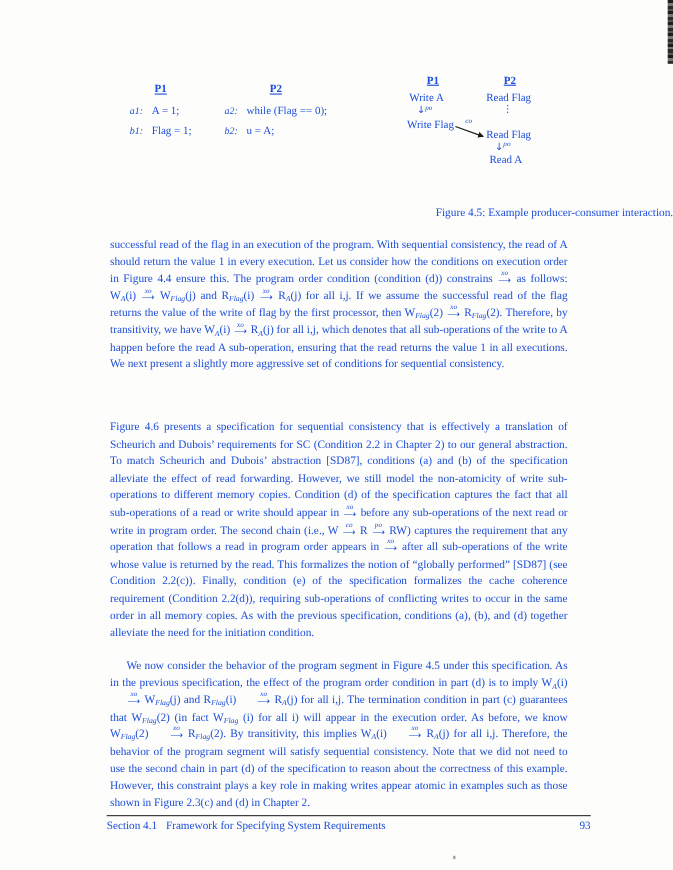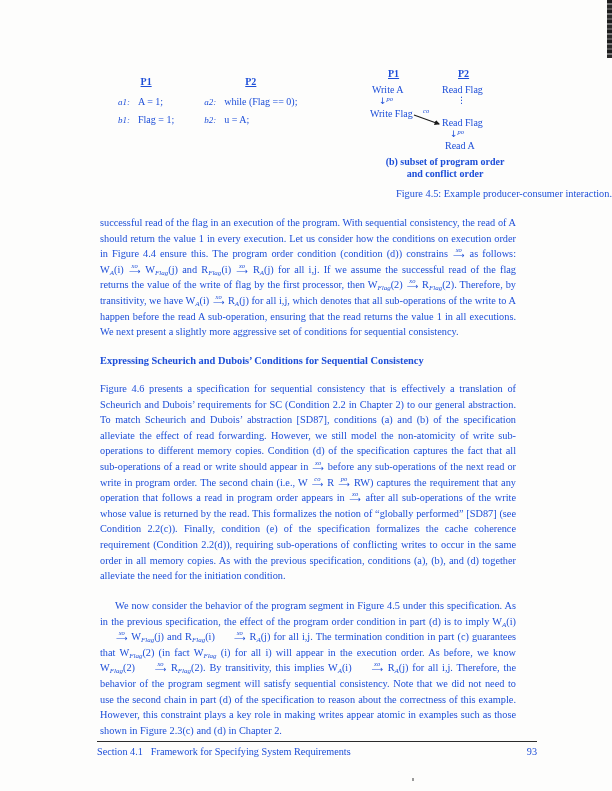--- a/index.html
+++ b/index.html
@@ -96,32 +96,27 @@
       <div class="abs co-label" style="left:71px;top:43px;">co</div>
       <svg class="abs" style="left:60px;top:47px;" width="34" height="18">
         <defs>
           <marker id="ah" markerWidth="6" markerHeight="6" refX="4" refY="2.5" orient="auto">
             <path d="M0,0 L5,2.5 L0,5 z" fill="#1a1a1a"></path>
           </marker>
         </defs>
         <line x1="2" y1="4" x2="27" y2="13" stroke="#1a1a1a" stroke-width="1.1" marker-end="url(#ah)"></line>
       </svg>
 
-      <div class="fig-b-label">
-        <span>(b) subset of program order</span><br>
-        <span>and conflict order</span>
-      </div>
     </div>
 
     <div class="fig-caption">Figure 4.5: Example producer-consumer interaction.</div>
   </div>
 
   <div class="para" style="top:215px;">successful read of the flag in an execution of the program. With sequential consistency, the read of A should return the value 1 in every execution. Let us consider how the conditions on execution order in Figure 4.4 ensure this. The program order condition (condition (d)) constrains <span class="rel-arrow"><span class="lbl">xo</span><span class="shaft">⟶</span></span> as follows: W<sub>A</sub>(i) <span class="rel-arrow"><span class="lbl">xo</span><span class="shaft">⟶</span></span> W<sub>Flag</sub>(j) and R<sub>Flag</sub>(i) <span class="rel-arrow"><span class="lbl">xo</span><span class="shaft">⟶</span></span> R<sub>A</sub>(j) for all i,j. If we assume the successful read of the flag returns the value of the write of flag by the first processor, then W<sub>Flag</sub>(2) <span class="rel-arrow"><span class="lbl">xo</span><span class="shaft">⟶</span></span> R<sub>Flag</sub>(2). Therefore, by transitivity, we have W<sub>A</sub>(i) <span class="rel-arrow"><span class="lbl">xo</span><span class="shaft">⟶</span></span> R<sub>A</sub>(j) for all i,j, which denotes that all sub-operations of the write to A happen before the read A sub-operation, ensuring that the read returns the value 1 in all executions. We next present a slightly more aggressive set of conditions for sequential consistency.</div>
 
-  <div class="section-heading" style="top:355px;">Expressing Scheurich and Dubois’ Conditions for Sequential Consistency</div>
 
   <div class="para" style="top:381px;">Figure 4.6 presents a specification for sequential consistency that is effectively a translation of Scheurich and Dubois’ requirements for SC (Condition 2.2 in Chapter 2) to our general abstraction. To match Scheurich and Dubois’ abstraction [SD87], conditions (a) and (b) of the specification alleviate the effect of read forwarding. However, we still model the non-atomicity of write sub-operations to different memory copies. Condition (d) of the specification captures the fact that all sub-operations of a read or write should appear in <span class="rel-arrow"><span class="lbl">xo</span><span class="shaft">⟶</span></span> before any sub-operations of the next read or write in program order. The second chain (i.e., W <span class="rel-arrow"><span class="lbl">co</span><span class="shaft">⟶</span></span> R <span class="rel-arrow"><span class="lbl">po</span><span class="shaft">⟶</span></span> RW) captures the requirement that any operation that follows a read in program order appears in <span class="rel-arrow"><span class="lbl">xo</span><span class="shaft">⟶</span></span> after all sub-operations of the write whose value is returned by the read. This formalizes the notion of “globally performed” [SD87] (see Condition 2.2(c)). Finally, condition (e) of the specification formalizes the cache coherence requirement (Condition 2.2(d)), requiring sub-operations of conflicting writes to occur in the same order in all memory copies. As with the previous specification, conditions (a), (b), and (d) together alleviate the need for the initiation condition.</div>
 
   <div class="para indent" style="top:598px;">We now consider the behavior of the program segment in Figure 4.5 under this specification. As in the previous specification, the effect of the program order condition in part (d) is to imply W<sub>A</sub>(i) <span class="rel-arrow"><span class="lbl">xo</span><span class="shaft">⟶</span></span> W<sub>Flag</sub>(j) and R<sub>Flag</sub>(i) <span class="rel-arrow"><span class="lbl">xo</span><span class="shaft">⟶</span></span> R<sub>A</sub>(j) for all i,j. The termination condition in part (c) guarantees that W<sub>Flag</sub>(2) (in fact W<sub>Flag</sub> (i) for all i) will appear in the execution order. As before, we know W<sub>Flag</sub>(2) <span class="rel-arrow"><span class="lbl">xo</span><span class="shaft">⟶</span></span> R<sub>Flag</sub>(2). By transitivity, this implies W<sub>A</sub>(i) <span class="rel-arrow"><span class="lbl">xo</span><span class="shaft">⟶</span></span> R<sub>A</sub>(j) for all i,j. Therefore, the behavior of the program segment will satisfy sequential consistency. Note that we did not need to use the second chain in part (d) of the specification to reason about the correctness of this example. However, this constraint plays a key role in making writes appear atomic in examples such as those shown in Figure 2.3(c) and (d) in Chapter 2.</div>
 
   <div class="footer-rule"></div>
   <div class="footer-row">
     <span class="footer-section">Section 4.1</span>
     <span class="footer-title">Framework for Specifying System Requirements</span>
     <span class="footer-page">93</span>

